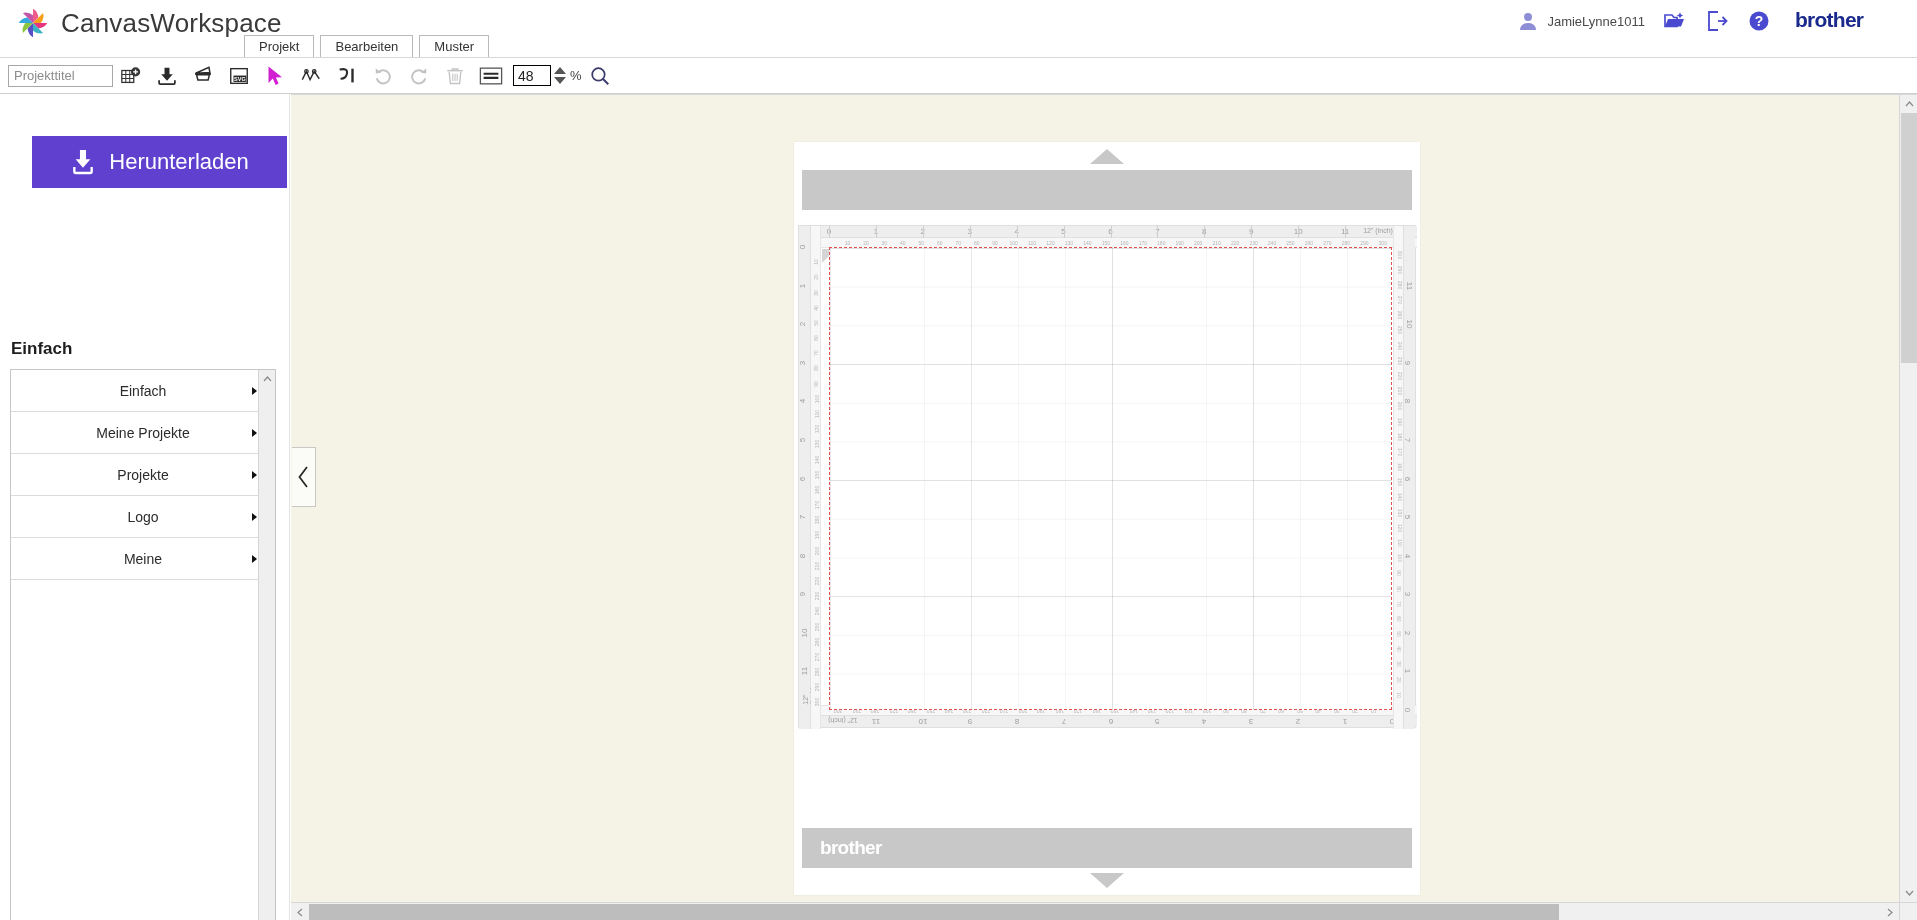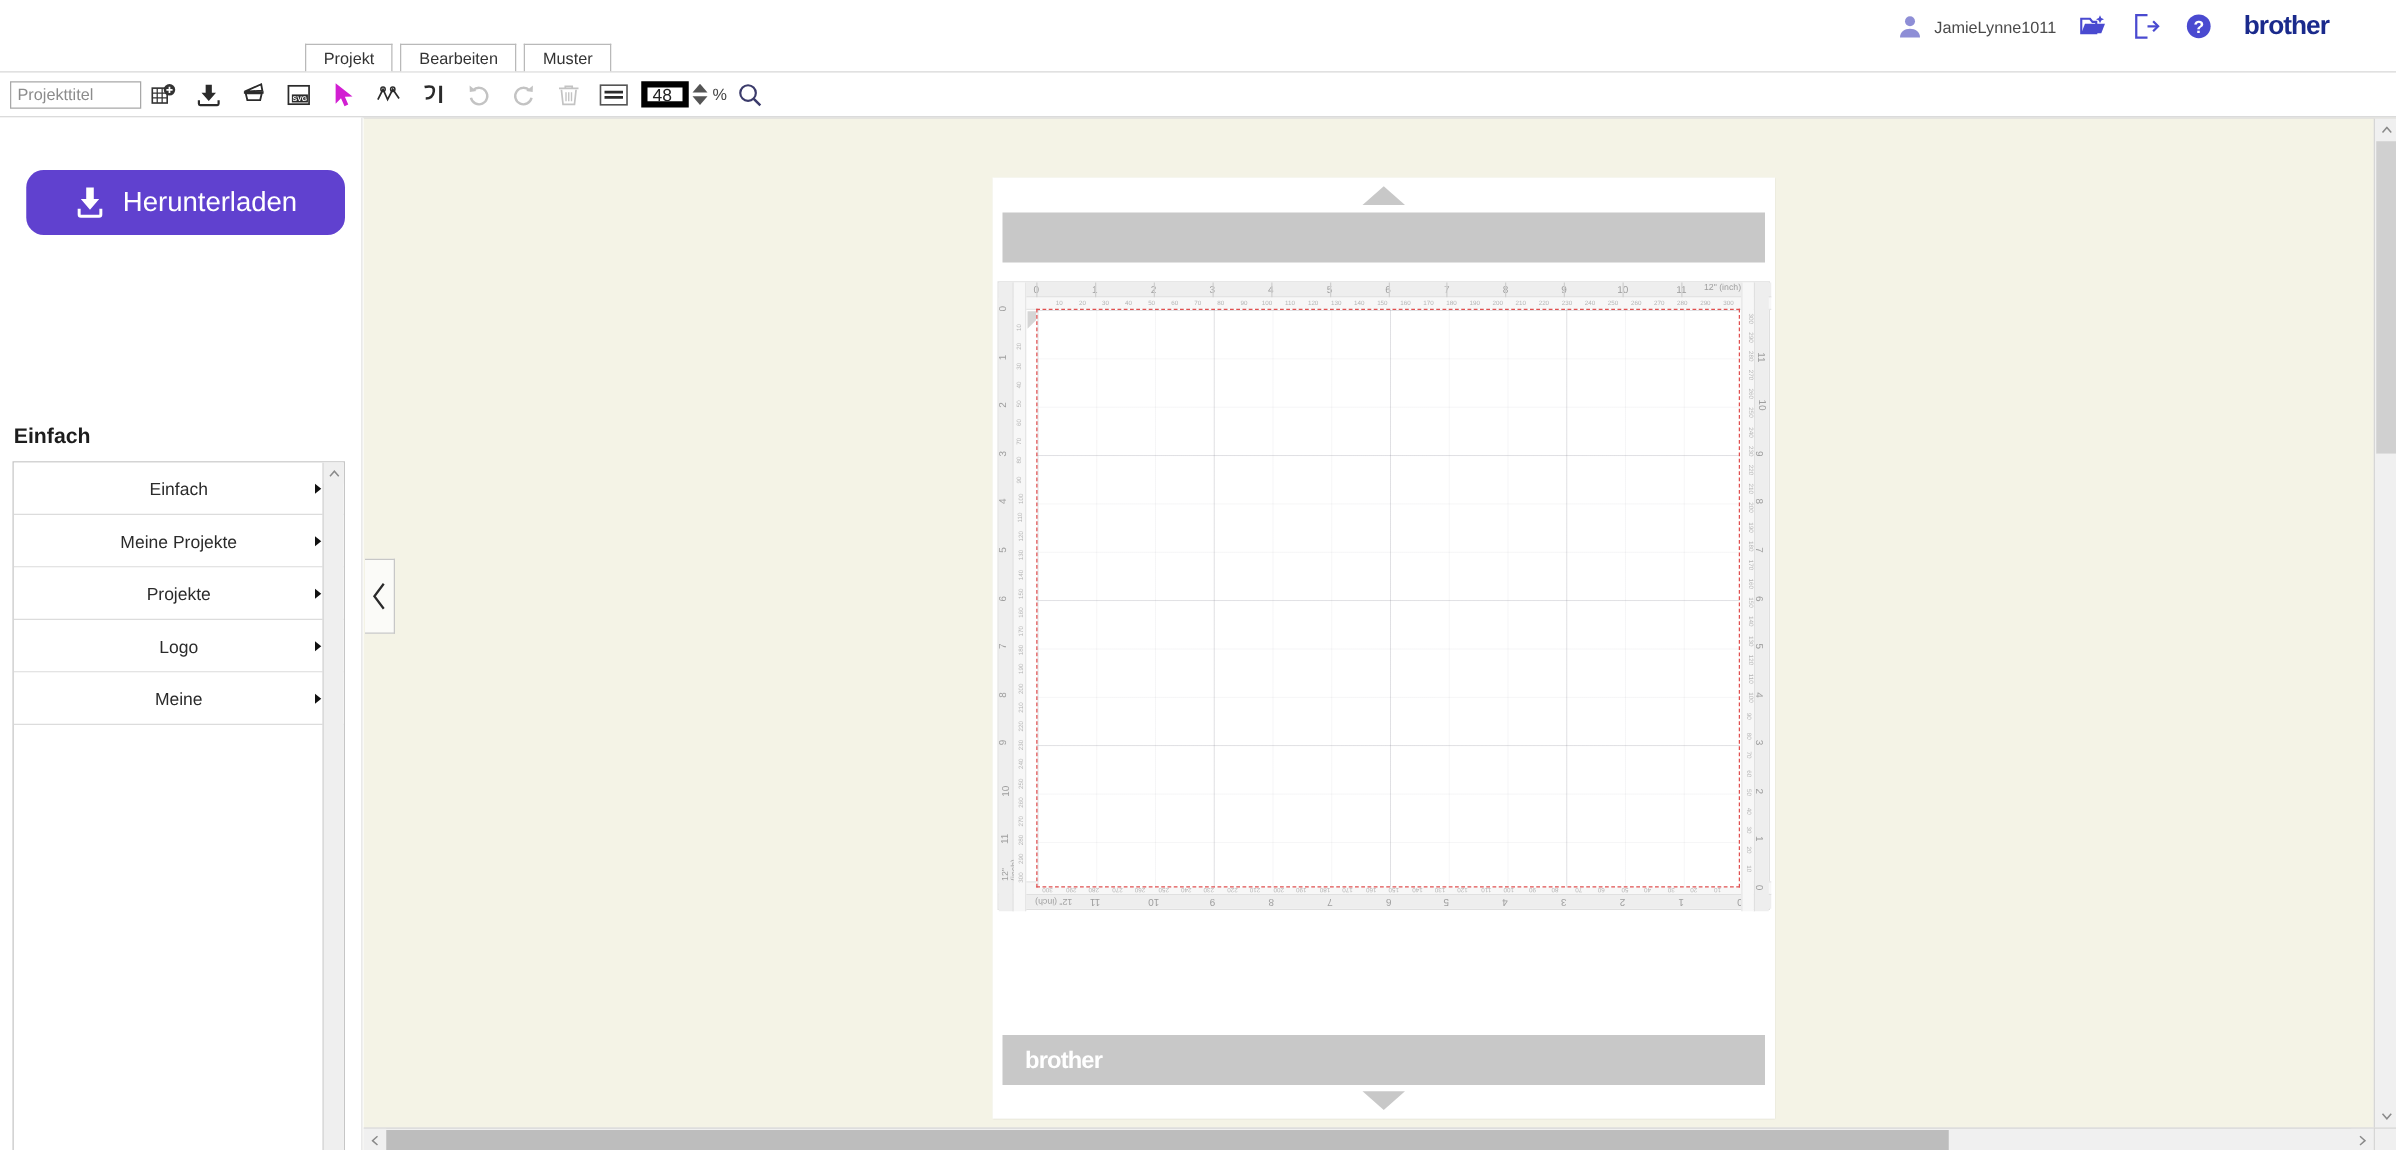--- a/index.html
+++ b/index.html
@@ -64,35 +64,35 @@
   }
   #project-title::placeholder { color:#8c8c8c; }
   .tbtn {
     width: 36px; height: 30px;
     display: flex; align-items: center; justify-content: center;
     cursor: default; background: transparent; border: none;
   }
   .tbtn svg { display:block; }
   #zoom-group { display:flex; align-items:center; margin-left: 4px; }
   #zoom-value {
-    width: 38px; height: 21px; border: 5px solid #000000;
+    width: 38px; height: 21px; border: 1px solid #000000;
     font-size: 14px; color: #222; text-align: left; padding: 0 4px;
     background:#fff; font-family: "Liberation Sans", sans-serif;
   }
   #zoom-spin { display:flex; flex-direction:column; margin-left:2px; gap:1px; }
   #zoom-pct { font-size: 13px; color:#444; margin-left: 3px; }
 
   
   #sidebar {
     position: absolute; left: 0; top: 94px; width: 290px; height: 826px;
     background: #ffffff; border-right: 1px solid #e2e2e2;
   }
   #download-btn {
-    position: absolute; left: 21px; top: 42px; width: 255px; height: 52px;
-    background: #6041cf; border: none; border-radius: 14px;
+    position: absolute; left: 32px; top: 42px; width: 255px; height: 52px;
+    background: #6041cf; border: none; border-radius: 0;
     display: flex; align-items: center; justify-content: center; gap: 13px;
     cursor: default;
   }
   #download-btn .lbl { color: #fff; font-size: 22px; font-weight: 400; }
   #muster-heading {
     position: absolute; left: 11px; top: 245px;
     font-size: 17px; font-weight: bold; color: #1d1d1d;
   }
   #muster-list {
     position: absolute; left: 10px; top: 275px; width: 266px; height: 640px;
@@ -277,20 +277,51 @@
   #corner-box {
     position:absolute; right:0; bottom:0; width:18px; height:18px;
     background:#f0f0f0; border-left:1px solid #d6d6d6; border-top:1px solid #d6d6d6;
   }
 </style>
 </head>
 <body>
 
 <div id="topbar">
 
+  <div id="brand">
+    <svg id="brand-logo" viewBox="0 0 100 100">
+      <g transform="translate(50,50)">
+        <g>
+            <path d="M0,0 L0,-42 Q14,-34 16,-16 Z" fill="#f05a8c"></path>
+          </g>
+        <g transform="rotate(45)">
+            <path d="M0,0 L0,-42 Q14,-34 16,-16 Z" fill="#f6a01a"></path>
+          </g>
+        <g transform="rotate(90)">
+            <path d="M0,0 L0,-42 Q14,-34 16,-16 Z" fill="#e5367f"></path>
+          </g>
+        <g transform="rotate(135)">
+            <path d="M0,0 L0,-42 Q14,-34 16,-16 Z" fill="#3bb3c4"></path>
+          </g>
+        <g transform="rotate(180)">
+            <path d="M0,0 L0,-42 Q14,-34 16,-16 Z" fill="#5a4fc4"></path>
+          </g>
+        <g transform="rotate(225)">
+            <path d="M0,0 L0,-42 Q14,-34 16,-16 Z" fill="#8cc63f"></path>
+          </g>
+        <g transform="rotate(270)">
+            <path d="M0,0 L0,-42 Q14,-34 16,-16 Z" fill="#35a8e0"></path>
+          </g>
+        <g transform="rotate(315)">
+            <path d="M0,0 L0,-42 Q14,-34 16,-16 Z" fill="#c255a8"></path>
+          </g>
+      </g>
+    </svg>
+    <span id="brand-name">CanvasWorkspace</span>
+  </div>
 
   <div id="account-area">
     <div id="user-chip">
       <svg class="topicon" viewBox="0 0 24 24">
         <circle cx="12" cy="8" r="4" fill="#8e8ed6"></circle>
         <path d="M4 21c0-4.4 3.6-7 8-7s8 2.6 8 7z" fill="#8e8ed6"></path>
       </svg>
       <span class="uname">JamieLynne1011</span>
     </div>
 

